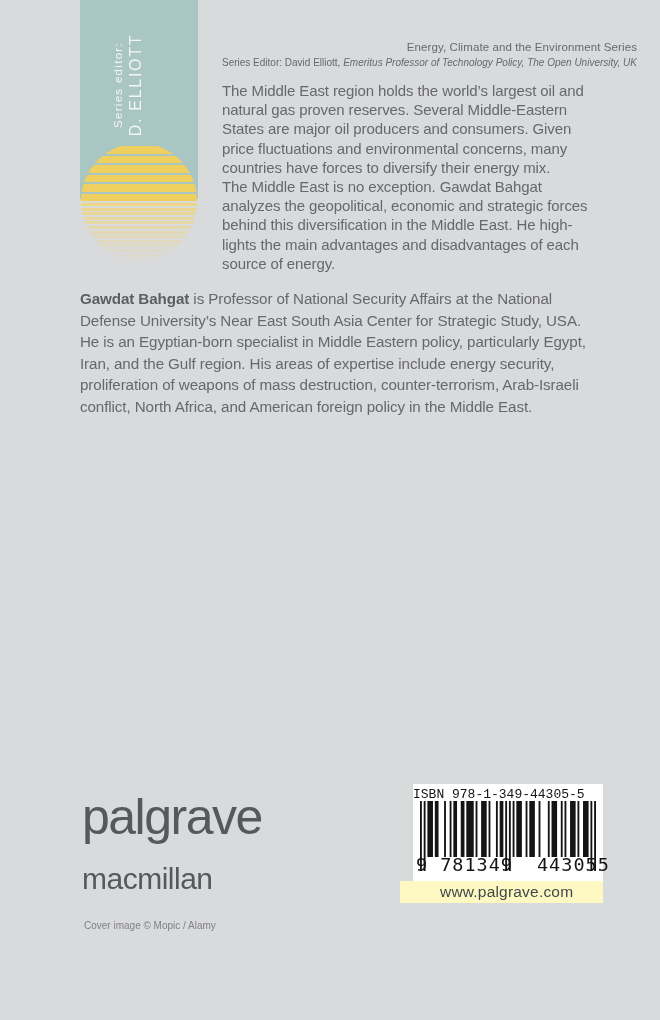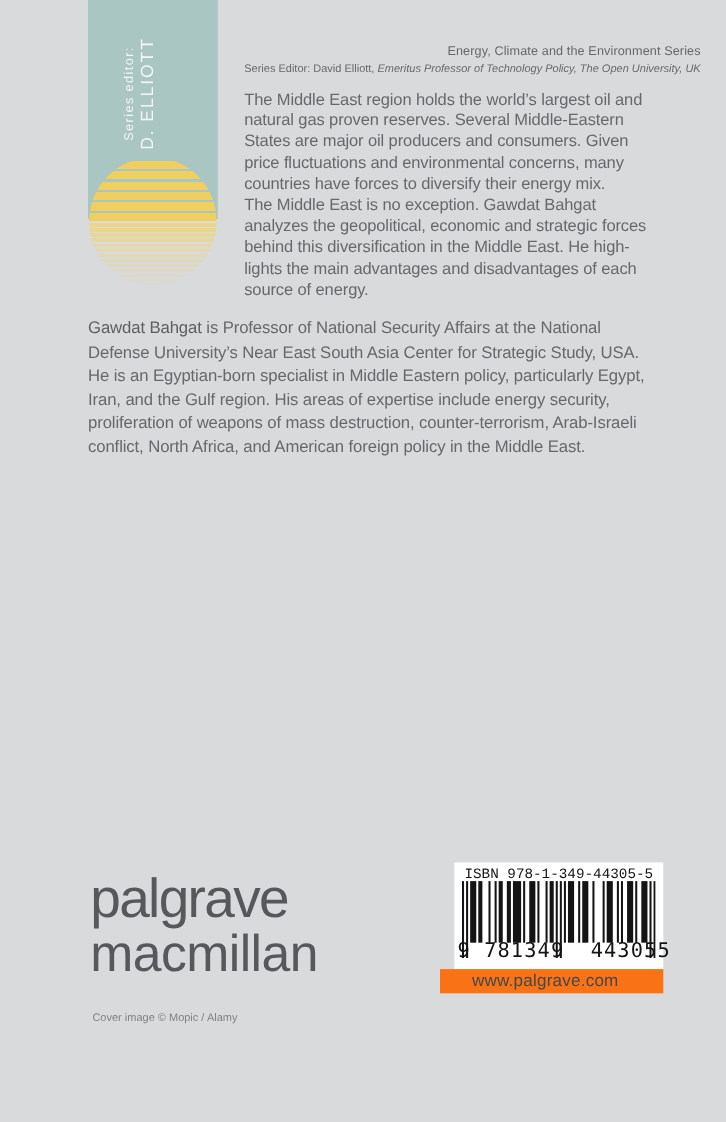--- a/index.html
+++ b/index.html
@@ -63,57 +63,57 @@
     letter-spacing: -0.1px; color: #67686b;
   }
 
   
   .bio {
     position: absolute; left: 80px; top: 288px;
     width: 572px;
     font-size: 15.2px; line-height: 21.6px;
     letter-spacing: -0.1px; color: #67686b;
   }
-  .bio b { font-weight: normal; color: #5d5e61; }
+  .bio b { font-weight: bold; color: #5d5e61; }
 
   
   .logo { position: absolute; left: 82px; top: 791px; color: #57585b; }
   .logo-palgrave  { font-size: 50px; line-height: 52px; letter-spacing: -1.5px; }
-  .logo-macmillan { font-size: 47px; line-height: 40px; letter-spacing: -0.5px; margin-top: 4px; }
+  .logo-macmillan { font-size: 30px; line-height: 40px; letter-spacing: -0.5px; margin-top: 16px; }
 
   
   .credit { position: absolute; left: 84px; top: 888px; font-size: 10px; color: #808184; margin-top: 32px; }
 
   
   .barcode-box {
     position: absolute; left: 413px; top: 784px;
     width: 190px; height: 97px; background: #ffffff;
   }
   .isbn-line {
     position: absolute; top: 3px; left: 0; width: 100%;
-    text-align: center;
+    text-align: left;
     font-family: "Liberation Mono", monospace;
     font-size: 13px; letter-spacing: 0px;
     color: #141414; white-space: nowrap;
   }
   .bars { position: absolute; left: 7px; top: 17px; }
   .digits {
     position: absolute; left: 3px; top: 70px; width: 184px;
     font-family: "DejaVu Sans Mono", monospace;
     font-size: 18.5px; color: #141414;
     display: flex; align-items: baseline;
   }
   .dg2 { margin-left: 13px; letter-spacing: 1px; }
   .dg3 { margin-left: 24px;  letter-spacing: 1px; }
 
   
   .web-band {
     position: absolute; left: 400px; top: 881px;
-    width: 203px; height: 22px; background: #f97316;
-    display: flex; align-items: center;
+    width: 203px; height: 22px; background: #fef9c3;
+    display: flex; align-items: center; padding-left: 11px;
   }
   .web-band span {
     margin-left: 29px; font-size: 15.5px;
     letter-spacing: 0.2px; color: #42484a;
   }
 </style>
 </head>
 <body>
 
 <div class="page">

